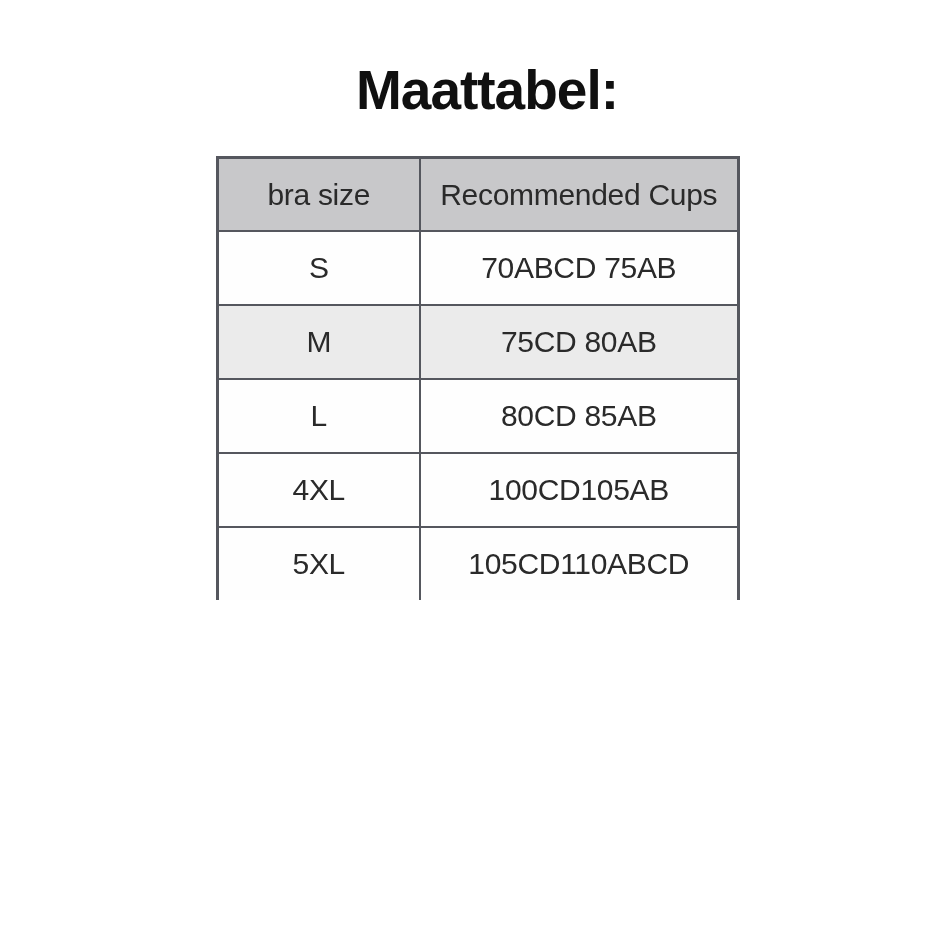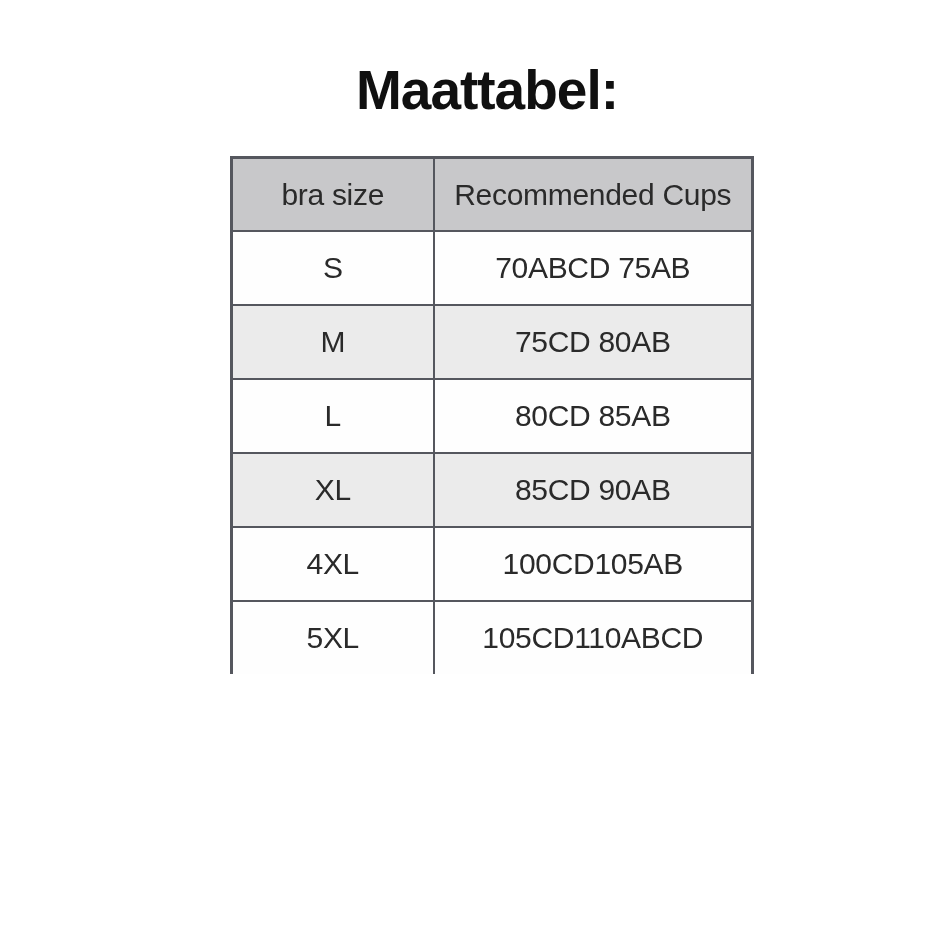--- a/index.html
+++ b/index.html
@@ -32,21 +32,20 @@
   table.size-table {
     position: absolute;
     left: 216px;
     top: 156px;
     border-collapse: collapse;
     table-layout: fixed;
     width: 521px;
     border: 3px solid var(--border-color, #55575e);
     border-bottom: none;
     font-family: "Liberation Sans", sans-serif;
-    margin-left: 14px;
   }
   .size-table th,
   .size-table td {
     border: 2px solid var(--border-color, #55575e);
     height: 72px;
     padding: 0;
     text-align: center;
     vertical-align: middle;
     font-size: 30px;
     letter-spacing: -0.3px;
@@ -98,24 +97,20 @@
         <td>70ABCD 75AB</td>
       </tr>
       <tr class="alt">
         <td>M</td>
         <td>75CD 80AB</td>
       </tr>
       <tr>
         <td>L</td>
         <td>80CD 85AB</td>
       </tr>
-      <tr class="alt">
-        <td>XL</td>
-        <td>85CD 90AB</td>
-      </tr>
       <tr>
         <td>4XL</td>
         <td>100CD105AB</td>
       </tr>
       <tr>
         <td>5XL</td>
         <td>105CD110ABCD</td>
       </tr>
     </tbody>
   </table>

